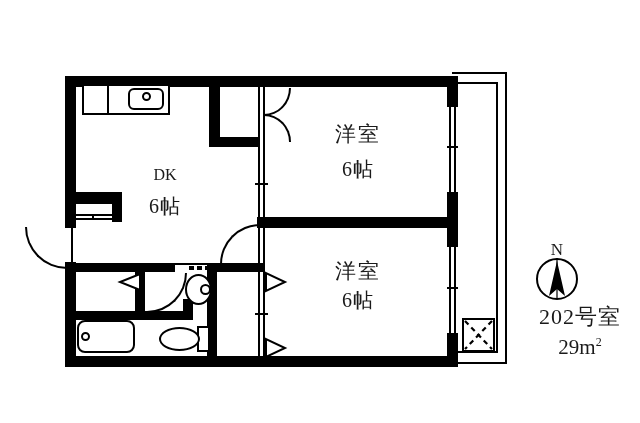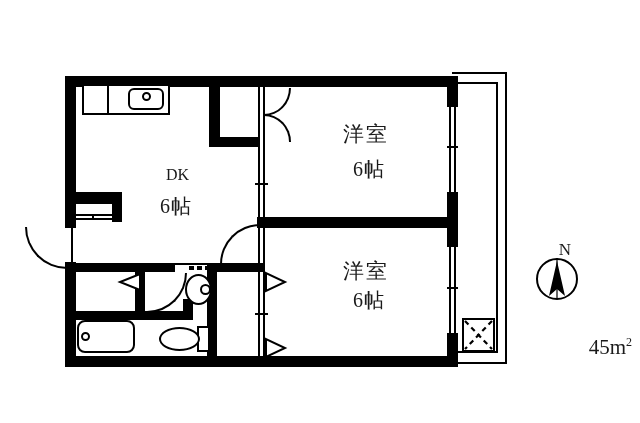--- a/index.html
+++ b/index.html
@@ -6,21 +6,21 @@
   body{
     width:640px;height:423px;background:#ffffff;overflow:hidden;
     font-family:"Liberation Serif","DejaVu Serif",serif;
     color:#1a1a1a;
   }
   .plan{position:absolute;left:0;top:0;width:640px;height:423px;background:#fff;}
   .wall{position:absolute;background:#000;}
   .tline{position:absolute;background:#000;}
   .arc{position:absolute;border:0 solid #000;}
   .fix{position:absolute;background:#fff;border:2px solid #000;box-sizing:border-box;}
-  .lbl{position:absolute;text-align:right;white-space:nowrap;line-height:1;}
+  .lbl{position:absolute;text-align:center;white-space:nowrap;line-height:1;}
   .room-name{font-size:21px;letter-spacing:2px;}
   .room-size{font-size:20px;letter-spacing:1px;}
   .dk-name{font-size:16px;}
   .unit-no{font-size:22px;letter-spacing:1px;}
   .unit-area{font-size:21px;}
   .unit-area sup{font-size:12px;}
   .north{font-size:17px;}
   svg.overlay{position:absolute;left:0;top:0;}
 </style>
 </head>
@@ -119,17 +119,18 @@
   <div class="lbl room-size" style="left:138px;top:196px;width:54px;">6帖</div>
 
   <div class="lbl room-name" style="left:327px;top:124px;width:62px;">洋室</div>
   <div class="lbl room-size" style="left:331px;top:159px;width:54px;">6帖</div>
 
   <div class="lbl room-name" style="left:327px;top:261px;width:62px;">洋室</div>
   <div class="lbl room-size" style="left:331px;top:290px;width:54px;">6帖</div>
 
   <div class="lbl north" style="left:543px;top:241px;width:28px;">N</div>
 
+  <div class="lbl unit-no" style="left:528px;top:306px;width:104px;">202号室</div>
   <div class="lbl unit-area" style="left:528px;top:336px;width:104px;">
-    <span>45</span><span>m</span><sup>2</sup>
+    <span>29</span><span>m</span><sup>2</sup>
   </div>
 
 </div>
 
 </body></html>

